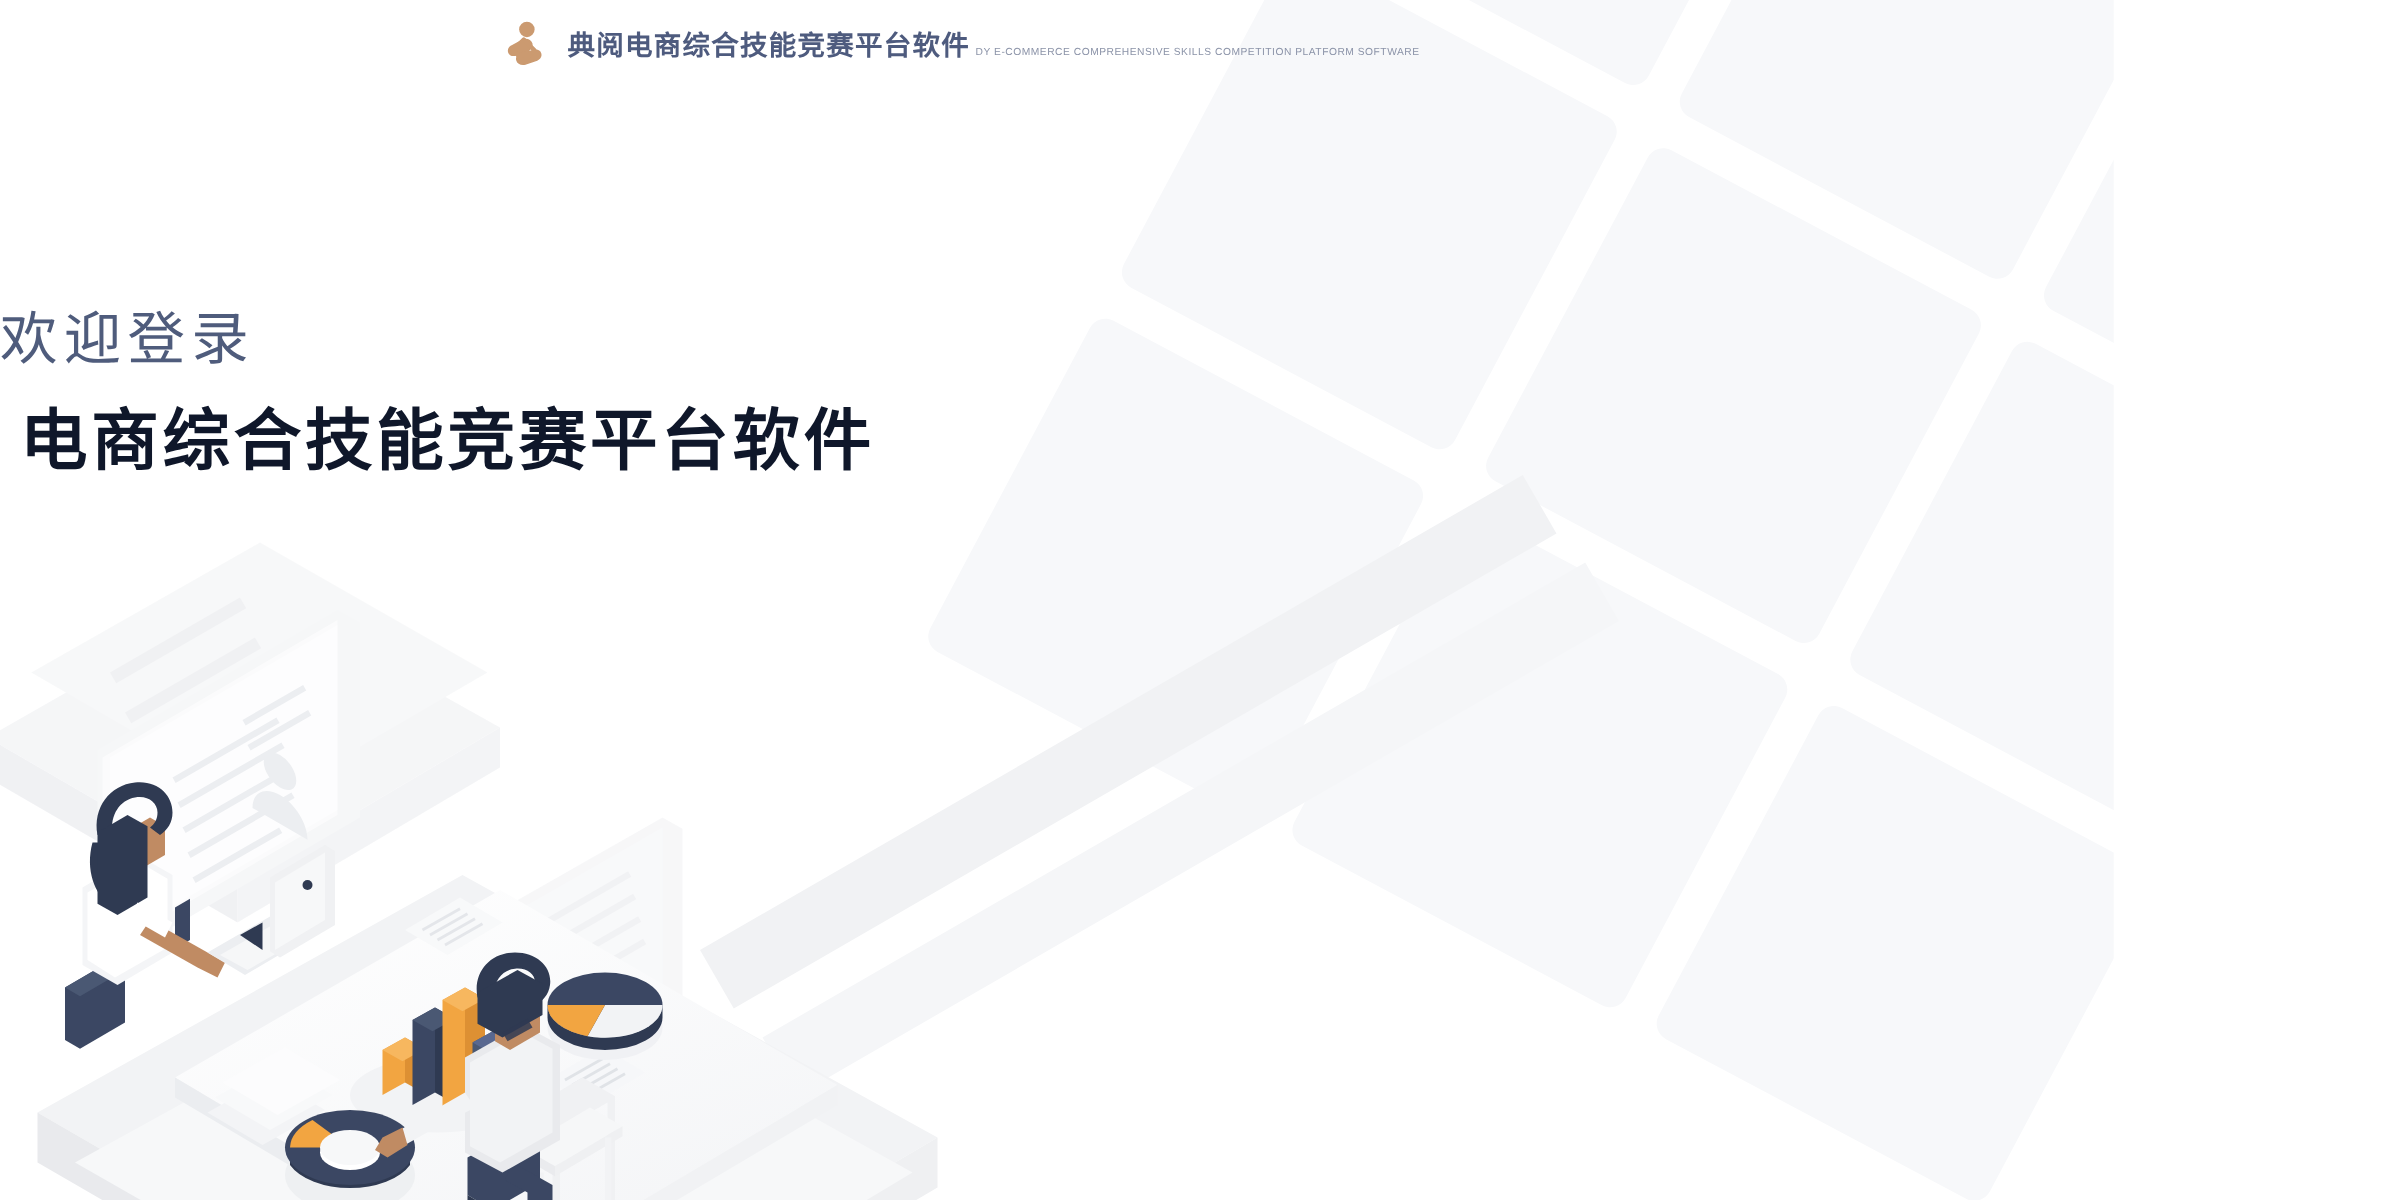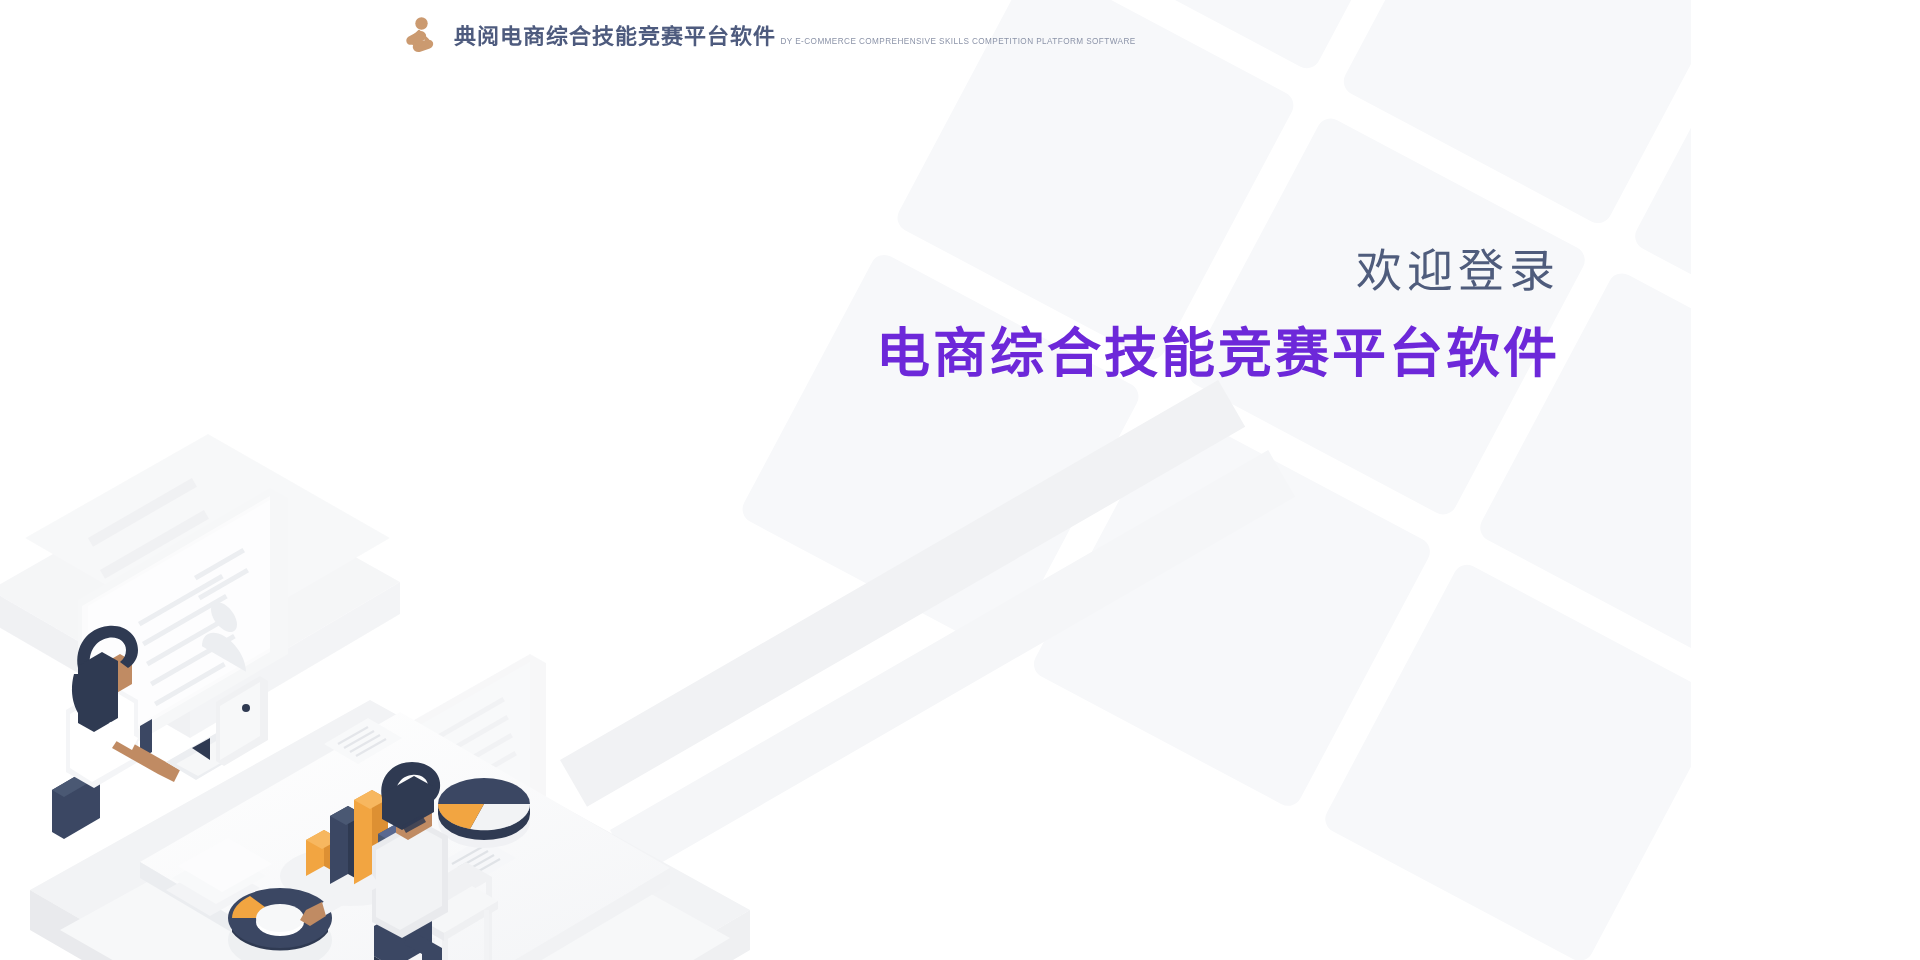--- a/index.html
+++ b/index.html
@@ -77,39 +77,40 @@
     white-space: nowrap;
     font-family: "Liberation Sans", "DejaVu Sans", sans-serif;
   }
 
   
   .hero {
     position: absolute;
     left: 0;
     top: 246px;
     width: 1560px;
-    text-align: right;
+    text-align: left;
     pointer-events: none;
   }
   .hero-welcome {
     font-size: 46px;
     font-weight: 400;
     color: #4f5c7c;
     letter-spacing: 5px;
     line-height: 1.1;
     font-family: "Liberation Sans", "DejaVu Sans", sans-serif;
   }
   .hero-product {
     margin-top: 26px;
     font-size: 54px;
     font-weight: 700;
-    color: #6d28d9;
+    color: #0f172a;
     letter-spacing: 3px;
     line-height: 1.12;
     font-family: "Liberation Sans", "DejaVu Sans", sans-serif;
+    padding-left: 16px;
   }
 
   
   .illustration {
     position: absolute;
     left: -30px;
     top: 270px;
     width: 900px;
     height: 700px;
     pointer-events: none;

